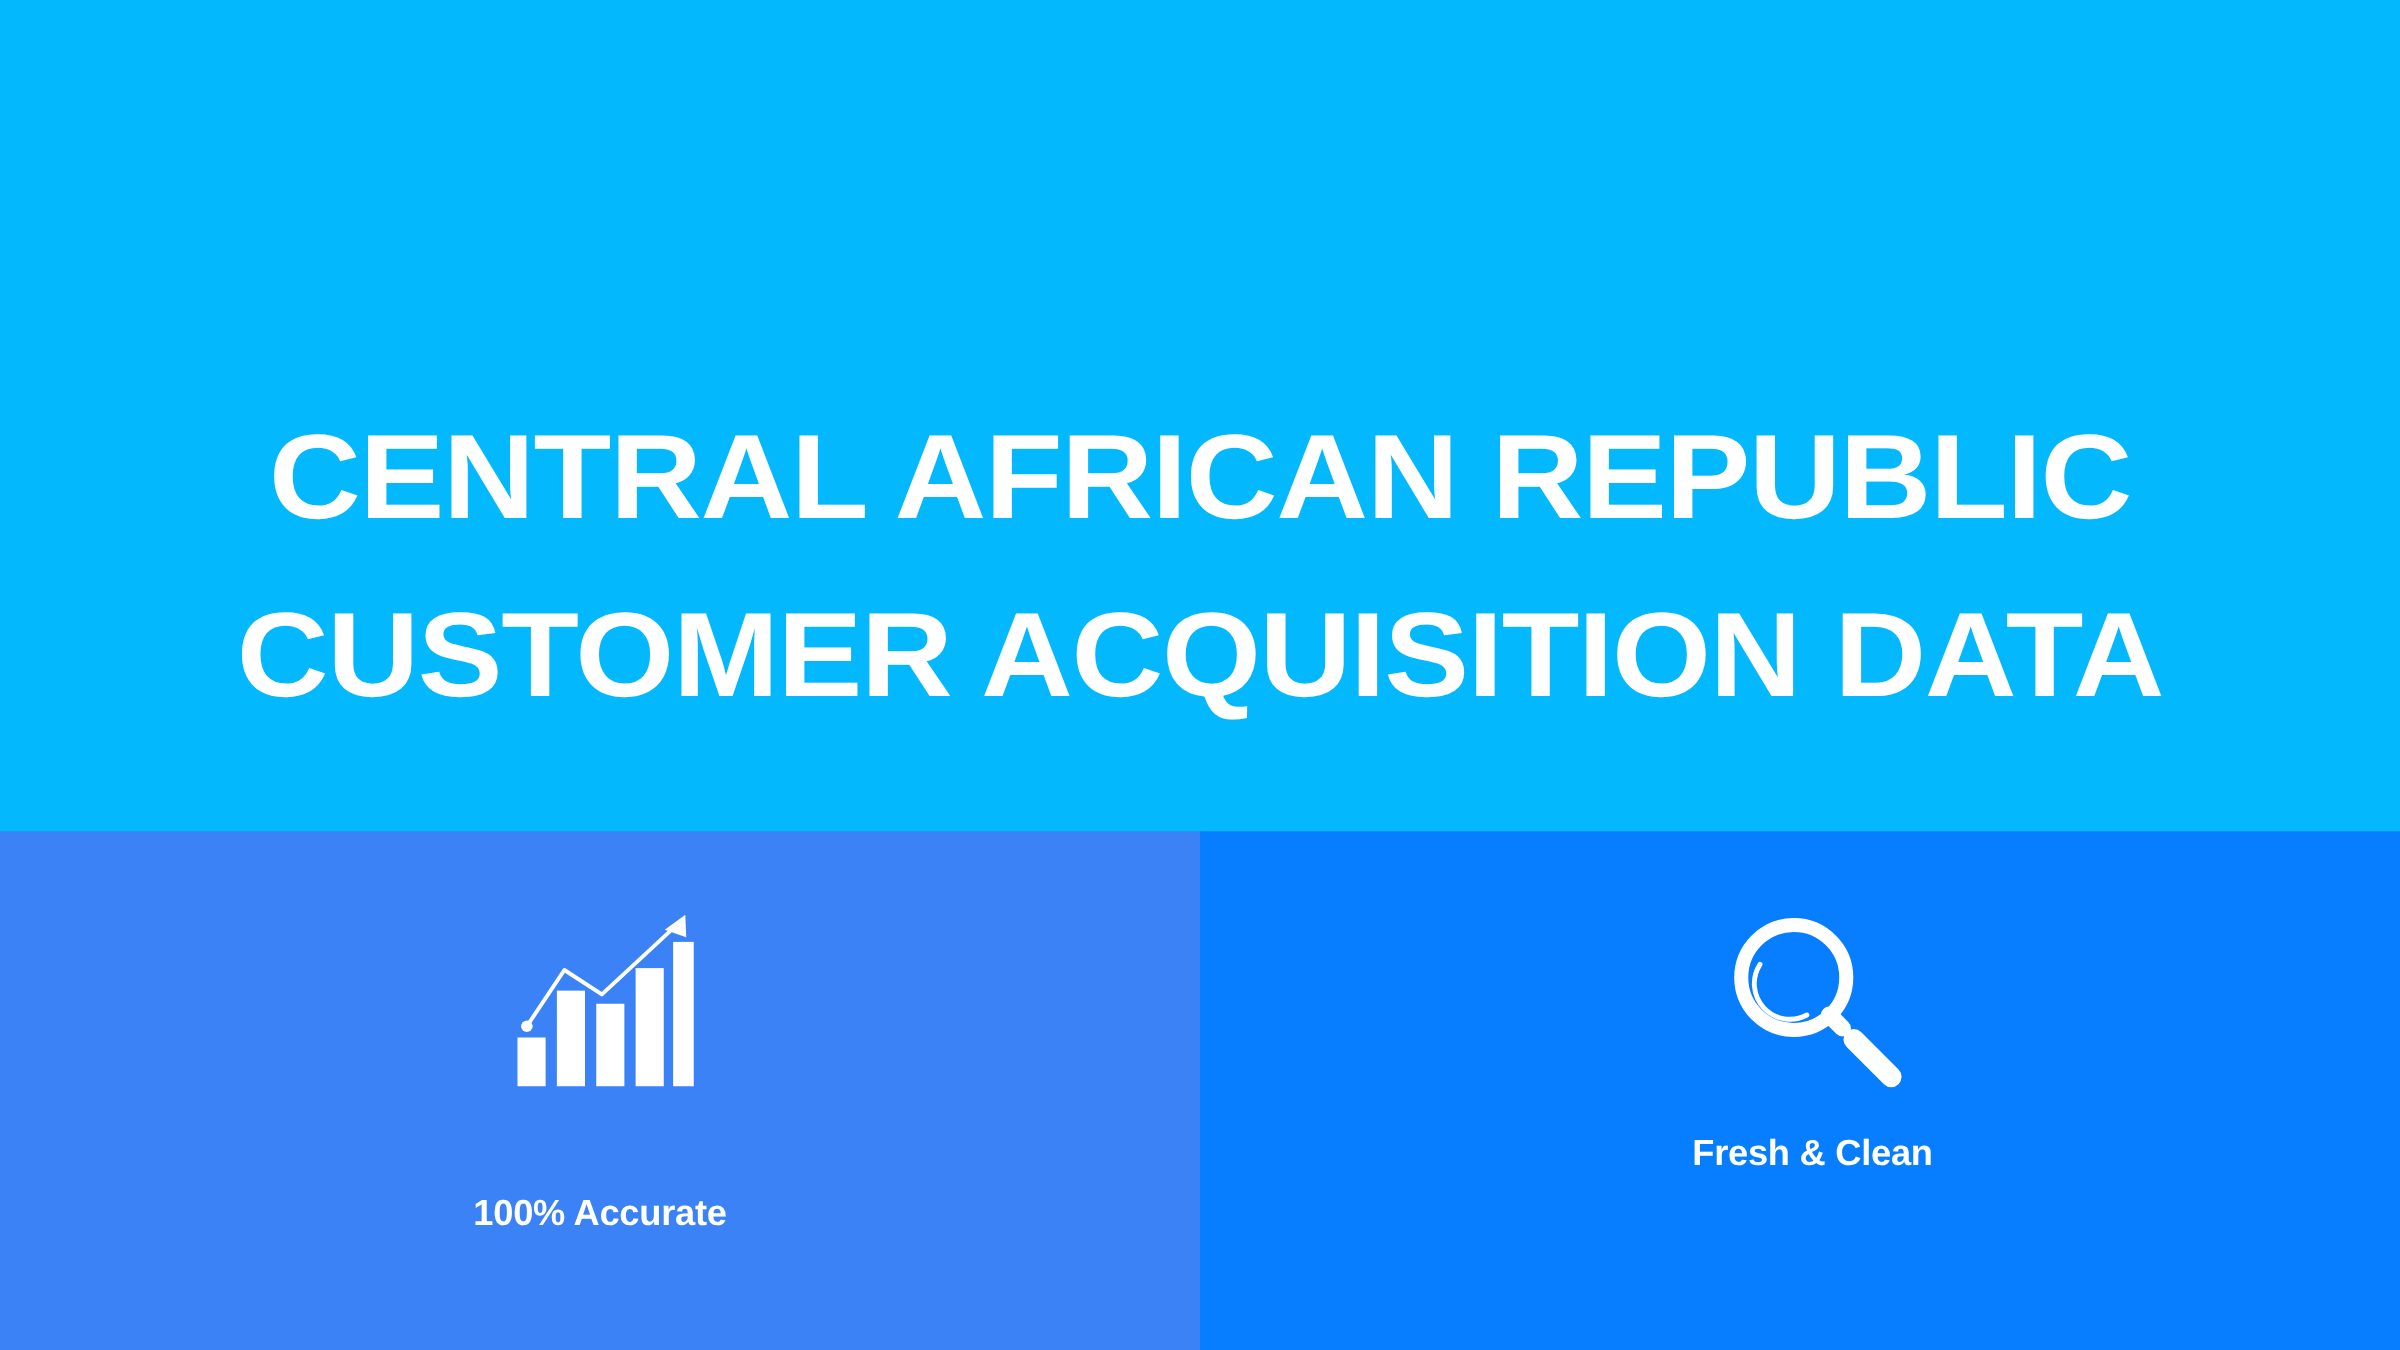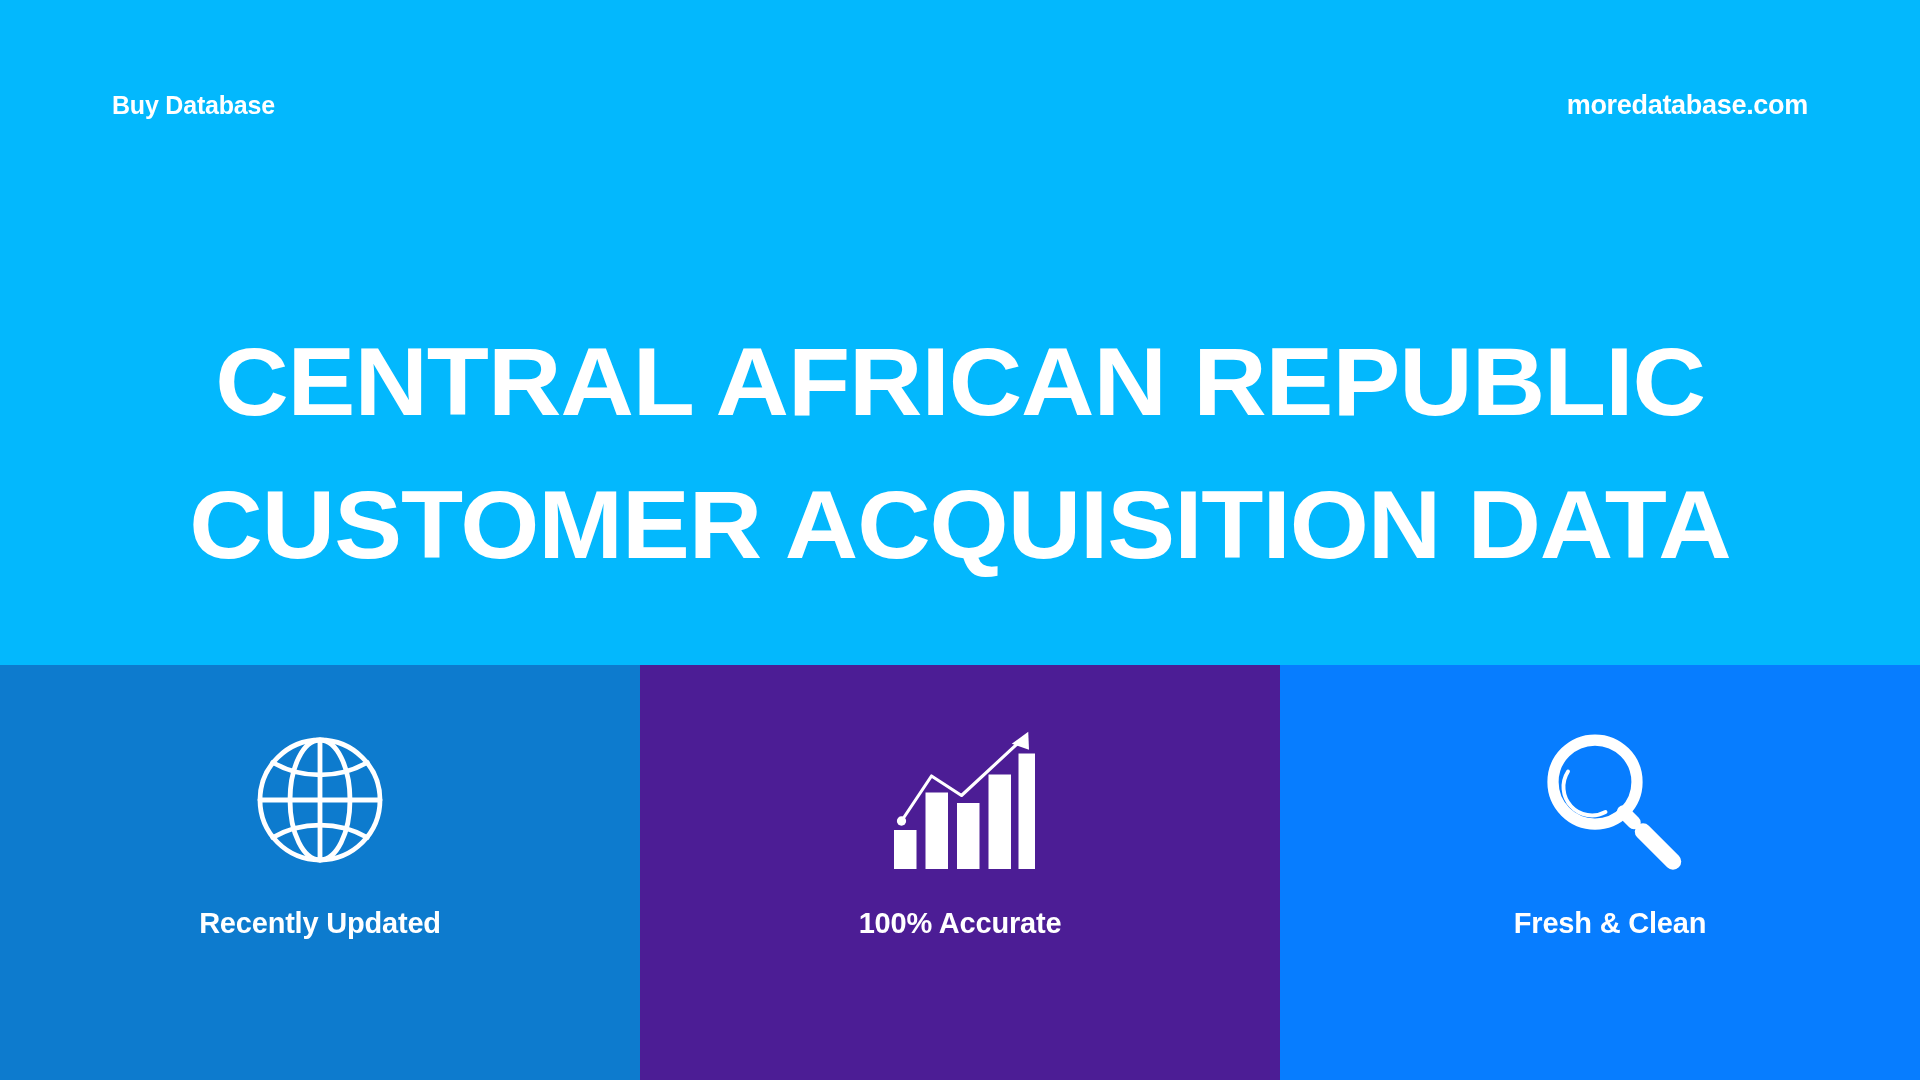--- a/index.html
+++ b/index.html
@@ -121,51 +121,32 @@
 
   svg { display: block; }
 </style>
 </head>
 <body>
 
 <div class="page">
 
   <header class="hero" style="background: rgb(3, 184, 253);">
 
-    <div class="topbar">
-      <div class="brand-left">Buy Database</div>
-      <div class="brand-right">moredatabase.com</div>
-    </div>
 
     <h1 class="hero-title">
       <span class="line">CENTRAL AFRICAN REPUBLIC</span>
       <span class="line">CUSTOMER ACQUISITION DATA</span>
     </h1>
 
   </header>
 
   <section class="features">
 
-    <div class="feature f1" style="background: rgb(13, 123, 206);">
-      <div class="feature-icon">
-        <svg width="150" height="150" viewBox="0 0 100 100" aria-hidden="true">
-          <g fill="none" stroke="#ffffff" stroke-width="3.2" stroke-linecap="round">
-            <circle cx="50" cy="50" r="40"></circle>
-            <line x1="50" y1="10" x2="50" y2="90"></line>
-            <line x1="10" y1="50" x2="90" y2="50"></line>
-            <ellipse cx="50" cy="50" rx="20" ry="40"></ellipse>
-            <path d="M18.5 25 A 55 46 0 0 0 81.5 25"></path>
-            <path d="M18.5 75 A 55 46 0 0 1 81.5 75"></path>
-          </g>
-        </svg>
-      </div>
-      <div class="feature-label">Recently Updated</div>
-    </div>
 
-    <div class="feature f2" style="background: #4c1d95;">
+    <div class="feature f2" style="background: #3b82f6; gap: 48px;">
       <div class="feature-icon">
         <svg width="150" height="150" viewBox="0 0 100 100" aria-hidden="true">
           <g fill="#ffffff">
             <rect x="6" y="70" width="15" height="26"></rect>
             <rect x="27" y="45" width="15" height="51"></rect>
             <rect x="48" y="52" width="15" height="44"></rect>
             <rect x="69" y="33" width="15" height="63"></rect>
             <rect x="89" y="19" width="15" height="77"></rect>
           </g>
           <g fill="none" stroke="#ffffff" stroke-width="2.1" stroke-linejoin="round" stroke-linecap="round">

